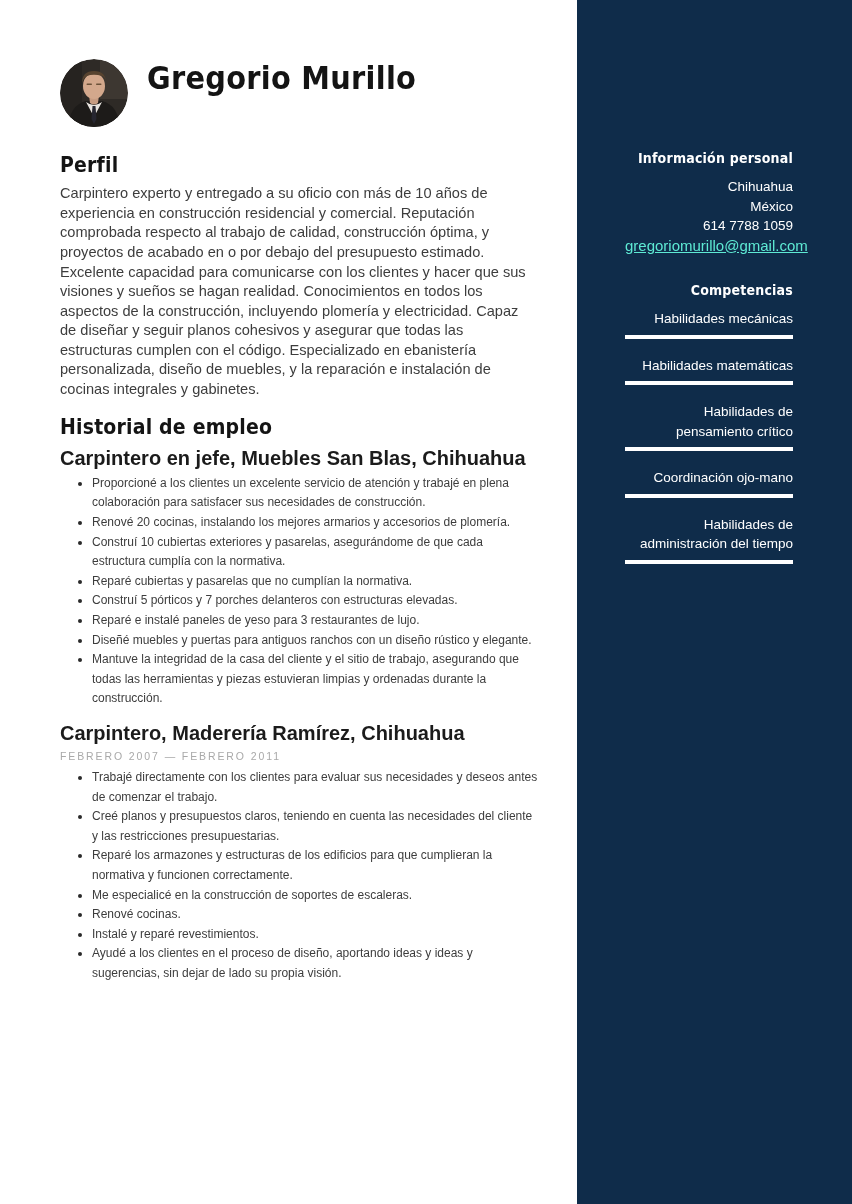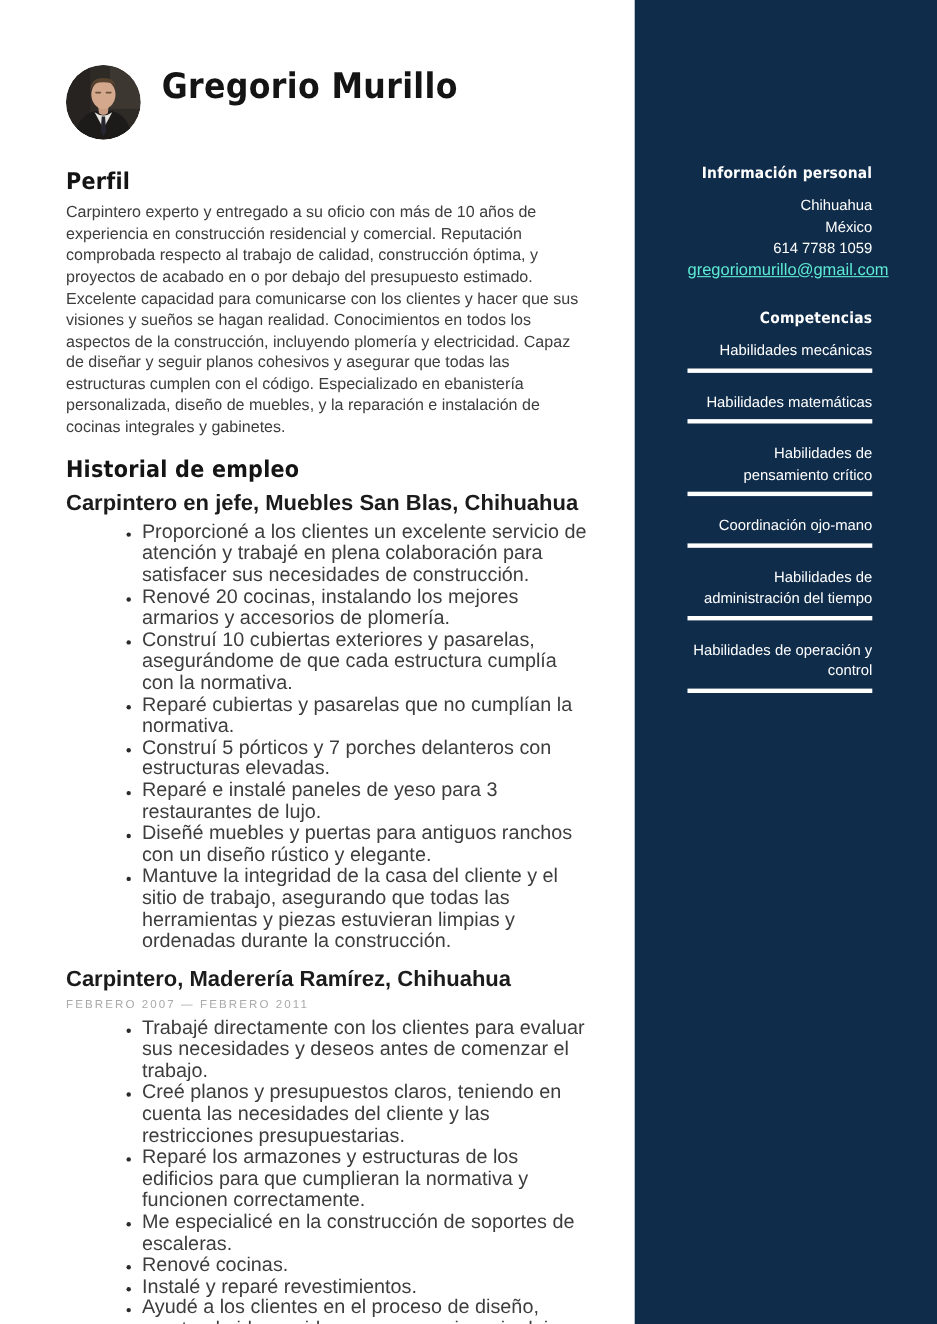--- a/index.html
+++ b/index.html
@@ -23,21 +23,21 @@
   .profile-text{
     margin:7px 0 0 0;font-size:14.6px;line-height:19.6px;color:#3d3d3d;
   }
   .job{margin-top:9px;}
   .job-title{margin:0;font-size:20px;font-weight:700;color:#1b1b1b;line-height:20px;}
   .job-dates{
     margin-top:7px;font-size:10.5px;font-weight:400;color:#a9a9a9;letter-spacing:1.9px;
   }
   .job-bullets{margin:6px 0 14px 0;padding-left:32px;}
   .job-bullets li{
-    font-size:18px;line-height:19.6px;color:#3d3d3d;padding-left:0px;margin-left:37px;
+    font-size:12px;line-height:19.6px;color:#3d3d3d;padding-left:0px;
   }
   .job-bullets li::marker{font-size:12px;color:#2a2a2a;}
   
   .sidebar{
     position:absolute;left:577px;top:0;width:275px;height:1204px;
     box-sizing:border-box;padding:150px 59px 0 48px;color:#ffffff;
   }
   .side-heading{
     margin:0 0 11px 0;font-size:14px;font-weight:700;color:#ffffff;
     font-family:"DejaVu Sans",sans-serif;font-stretch:condensed;letter-spacing:.2px;
@@ -161,23 +161,17 @@
             <div class="skill-bar">
               <div class="skill-bar-fill" style="width: 100%; background: rgb(255, 255, 255);"></div>
             </div>
           </div>
           <div class="skill">
             <div class="skill-label">Habilidades de administración del tiempo</div>
             <div class="skill-bar">
               <div class="skill-bar-fill" style="width: 100%; background: rgb(255, 255, 255);"></div>
             </div>
           </div>
-          <div class="skill">
-            <div class="skill-label">Habilidades de operación y control</div>
-            <div class="skill-bar">
-              <div class="skill-bar-fill" style="width: 100%; background: rgb(255, 255, 255);"></div>
-            </div>
-          </div>
         </div>
     </div>
   </div>
 
 </div>
 
 </body></html>

